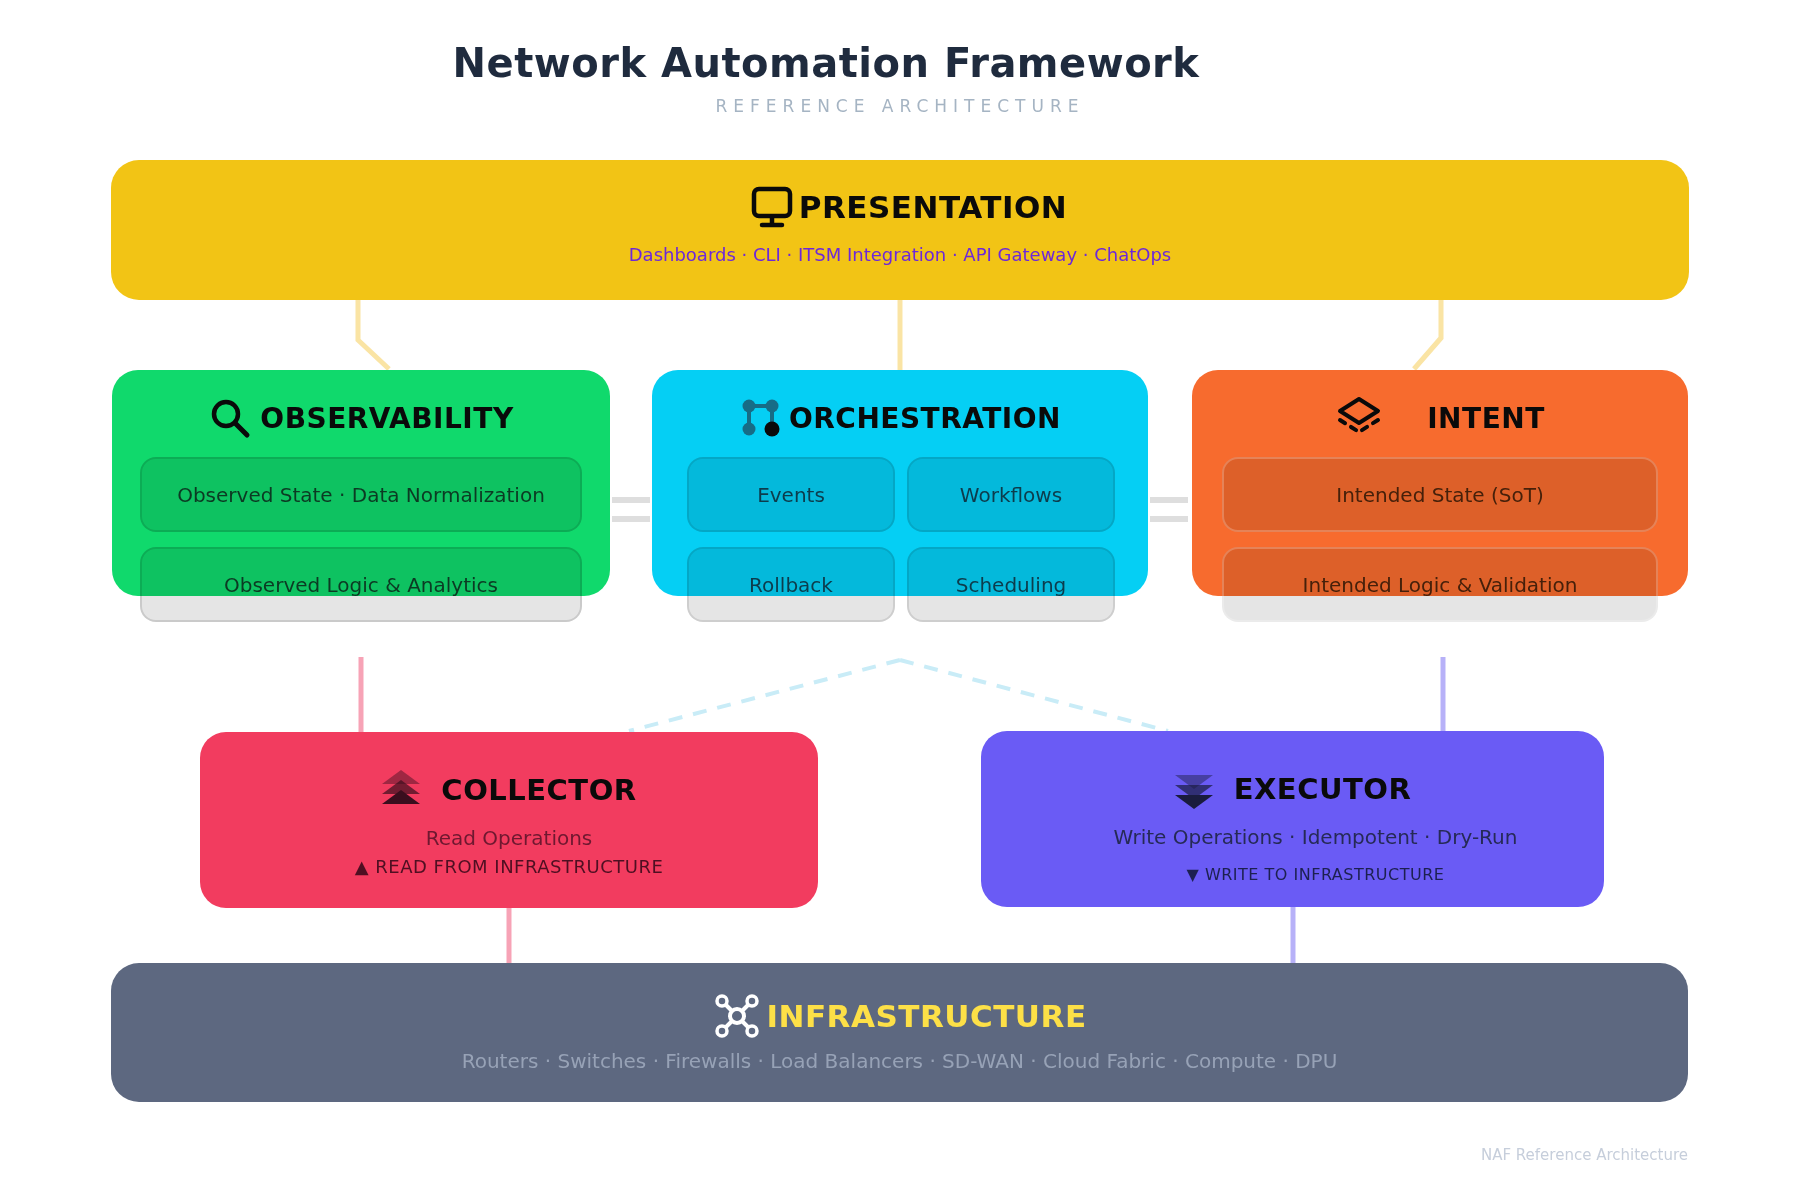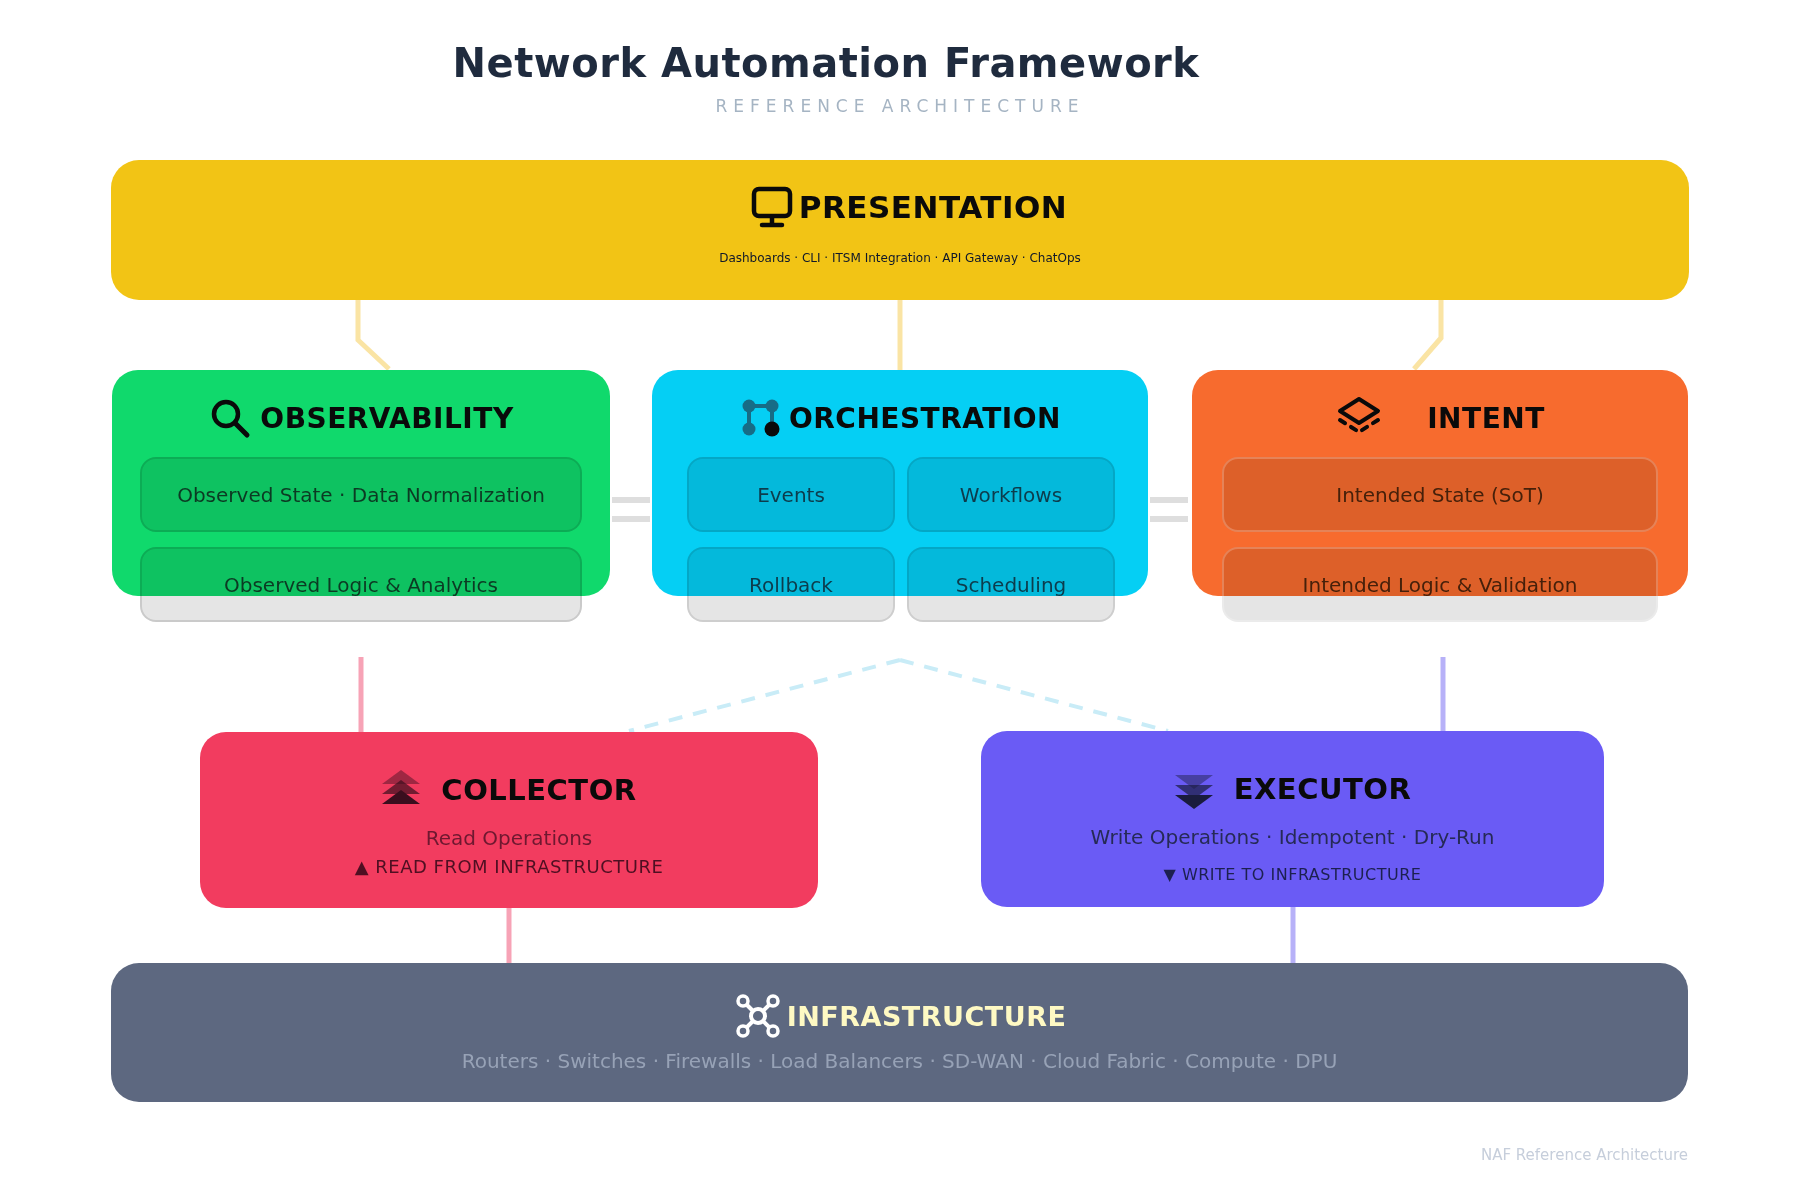--- a/index.html
+++ b/index.html
@@ -12,21 +12,21 @@
               font-size:17px;font-weight:500;color:#a5b4c3;letter-spacing:6px;z-index:2;}
   .box{position:absolute;z-index:1;box-sizing:border-box;}
   .hdr{position:absolute;left:0;width:100%;display:flex;align-items:center;justify-content:center;}
   .hlabel{font-weight:700;color:#0a0a0a;letter-spacing:.5px;}
   .items{position:absolute;left:0;width:100%;text-align:center;}
 
   
   .presentation{left:111px;top:160px;width:1578px;height:140px;border-radius:28px;background:#F2C415;}
   .presentation .hdr{top:24px;gap:4px;margin-left:8px;}
   .presentation .hlabel{font-size:31px;}
-  .presentation .items{top:91px;font-size:12px;color:#0f172a;}
+  .presentation .items{top:84px;font-size:18px;color:#6d28d9;}
 
   
   .midbox{top:370px;height:226px;border-radius:26px;}
   .midbox .hdr{top:26px;}
   .midbox .hlabel{font-size:28px;}
   .subrow{position:absolute;box-sizing:border-box;border-radius:16px;display:flex;align-items:center;
           justify-content:center;font-size:20px;}
   .observability{left:112px;width:498px;background:#10D96C;}
   .observability .hdr{gap:8px;}
   .observability .subrow{left:28px;width:442px;height:75px;background:rgba(0,0,0,.10);
@@ -43,29 +43,29 @@
   .row1{top:87px;} .row2{top:177px;}
 
   
   .lowbox{height:176px;border-radius:26px;}
   .lowbox .hdr{top:36px;gap:20px;}
   .lowbox .hlabel{font-size:29px;}
   .collector{left:200px;top:732px;width:618px;background:#F23C5F;}
   .collector .sub{position:absolute;top:94px;width:100%;text-align:center;font-size:20px;color:#6f1830;}
   .collector .tag{position:absolute;top:124px;width:100%;text-align:center;font-size:18px;
                   letter-spacing:.5px;color:#4f0f22;}
-  .executor{left:981px;top:731px;width:623px;background:#6A5BF5;}
+  .executor{left:981px;top:731px;width:623px;background:#6A5BF5;padding-left:23px;}
   .executor .sub{position:absolute;top:94px;width:100%;text-align:center;font-size:20px;color:#262a56;}
   .executor .tag{position:absolute;top:134px;width:100%;text-align:center;font-size:16px;
                  letter-spacing:.5px;color:#1c2050;}
 
   
   .infrastructure{left:111px;top:963px;width:1577px;height:139px;border-radius:28px;background:#5D6880;}
   .infrastructure .hdr{top:28px;gap:4px;}
-  .infrastructure .hlabel{font-size:27px;color:#fef9c3;}
+  .infrastructure .hlabel{font-size:31px;color:#fde047;}
   .infrastructure .items{top:86px;font-size:20px;color:#97a2b6;}
 
   .footer-note{position:absolute;top:1146px;left:0;width:1688px;text-align:right;
                font-size:15px;color:#c6cedb;z-index:2;}
   .ic{display:flex;align-items:center;}
 </style>
 </head>
 <body>
 
 <div class="canvas">

